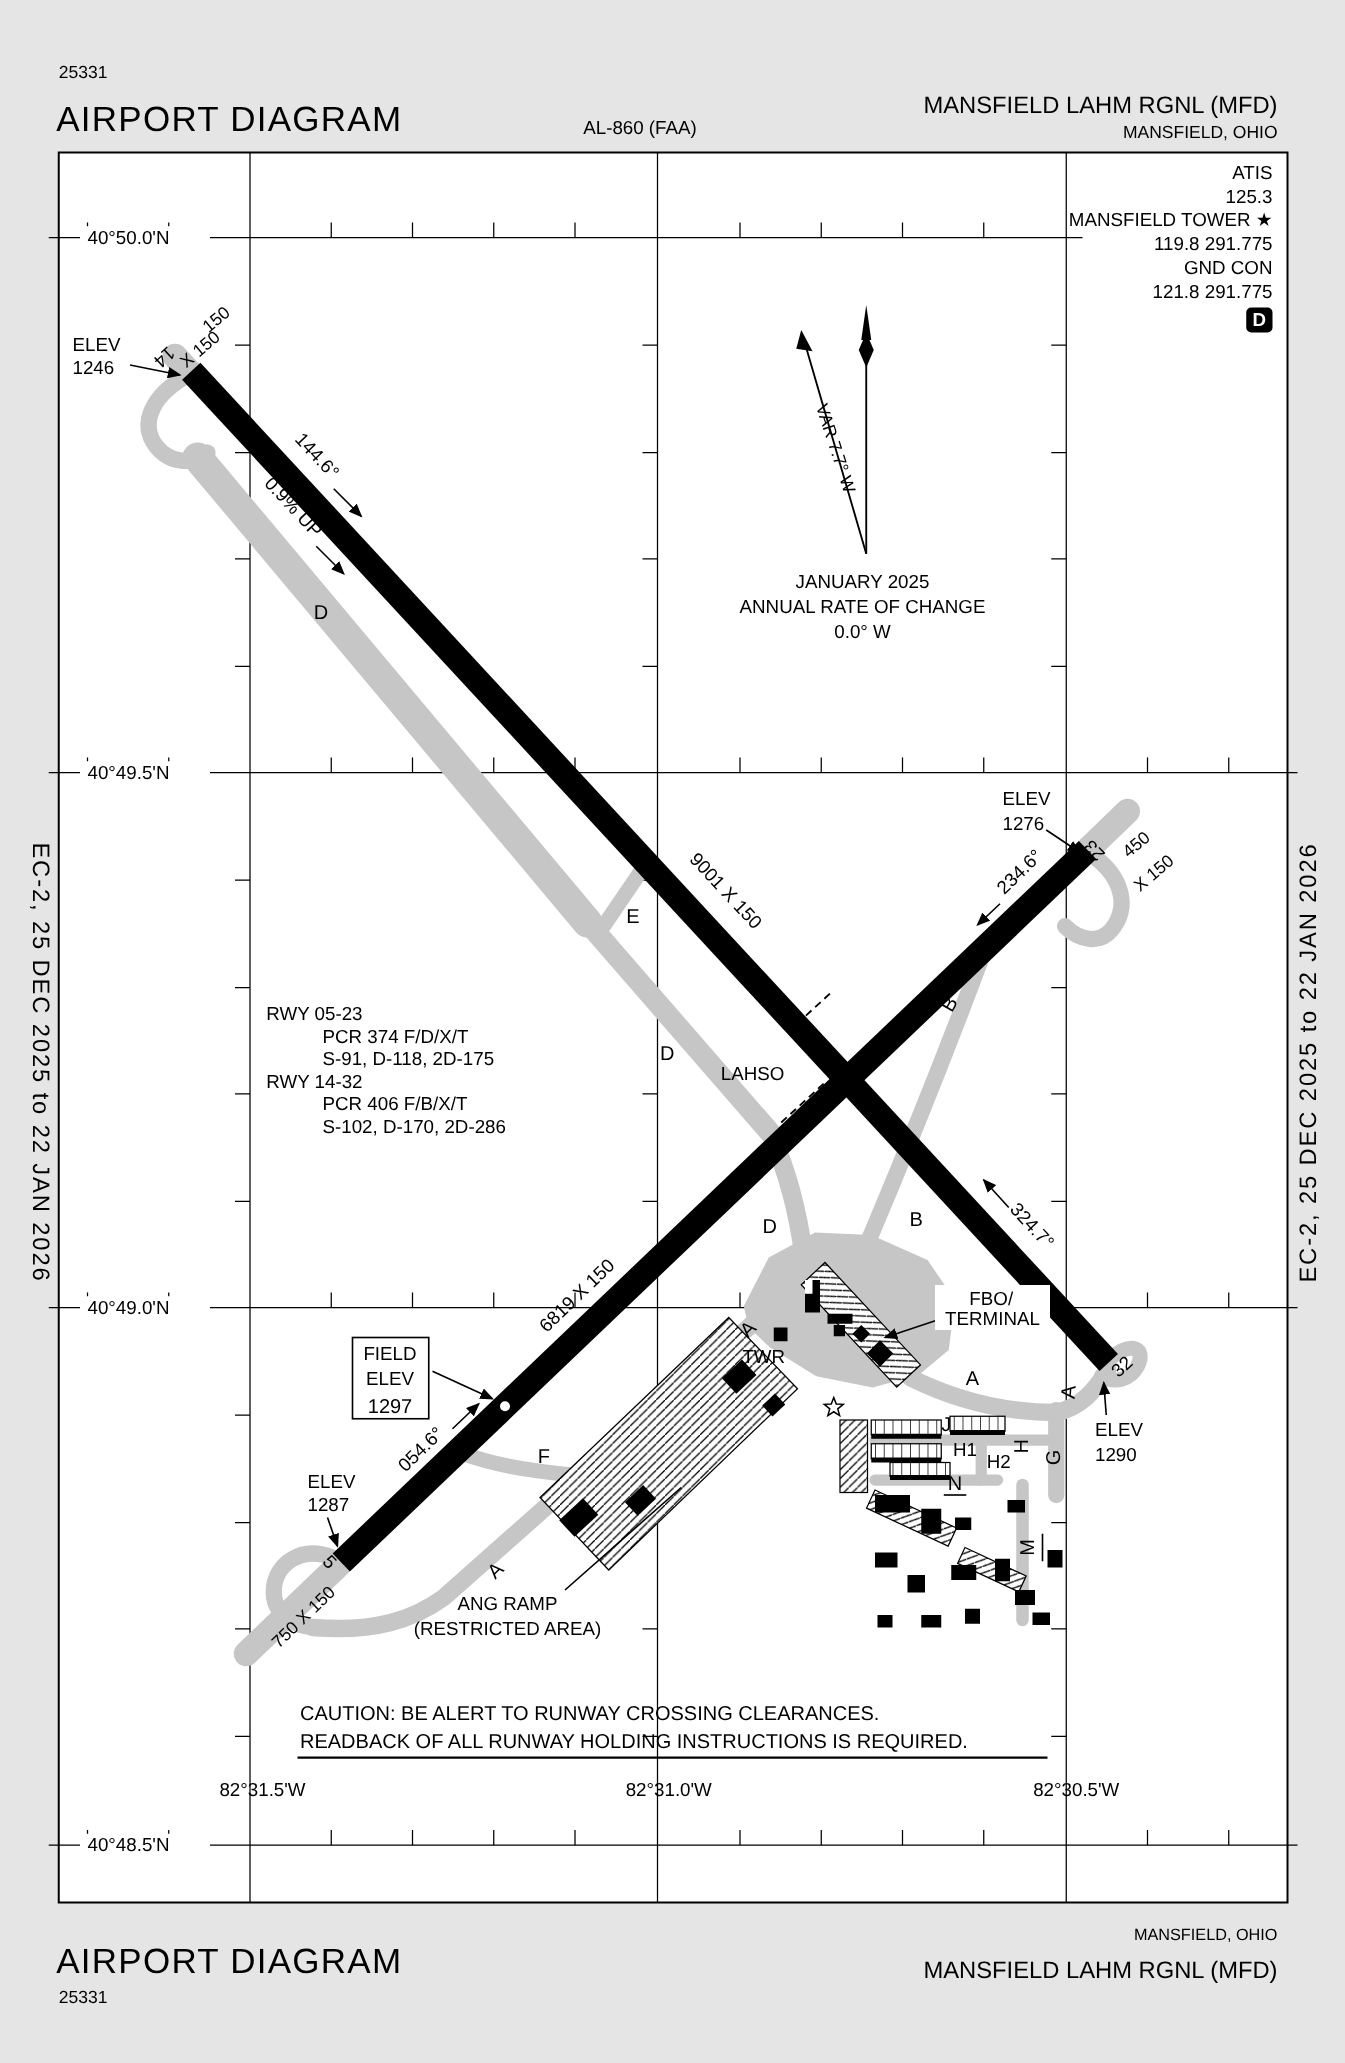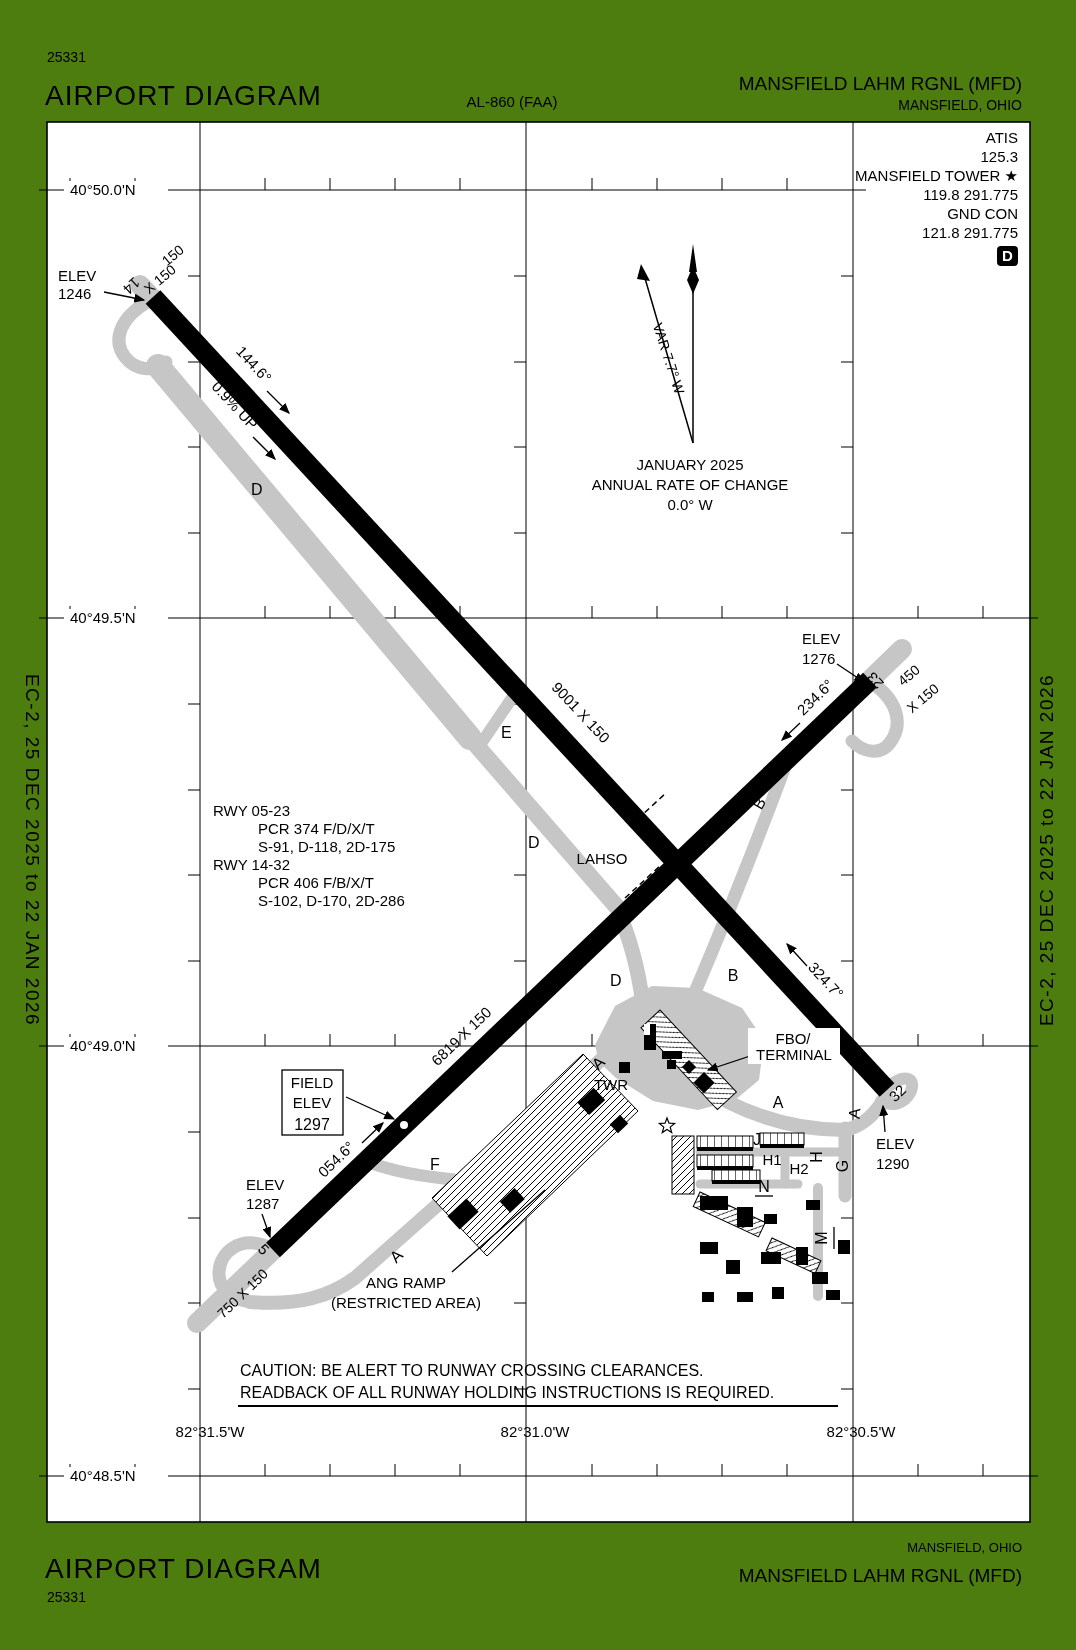--- a/index.html
+++ b/index.html
@@ -1,16 +1,16 @@
 <!DOCTYPE html>
 <html><head>
 <meta charset="utf-8">
 <style>
   html,body{margin:0;padding:0;background:#ffffff;}
-  #page{position:relative;width:1076px;height:1650px;background:#4d7c0f;}
+  #page{position:relative;width:1076px;height:1650px;background:#e5e5e5;}
   svg text{font-family:"Liberation Sans", sans-serif;fill:#000;}.f13{font-size:13px}.f14{font-size:14px}.f15{font-size:15px}
   .f16{font-size:16px}.f19{font-size:19px}
   .f28{font-size:28px;letter-spacing:1px}
   .mid{text-anchor:middle}.end{text-anchor:end}
   .pav{stroke:#c6c6c6;fill:none;stroke-linecap:round;stroke-linejoin:round}
   .blk{fill:#000;stroke:none}
 </style>
 </head>
 <body>
 

